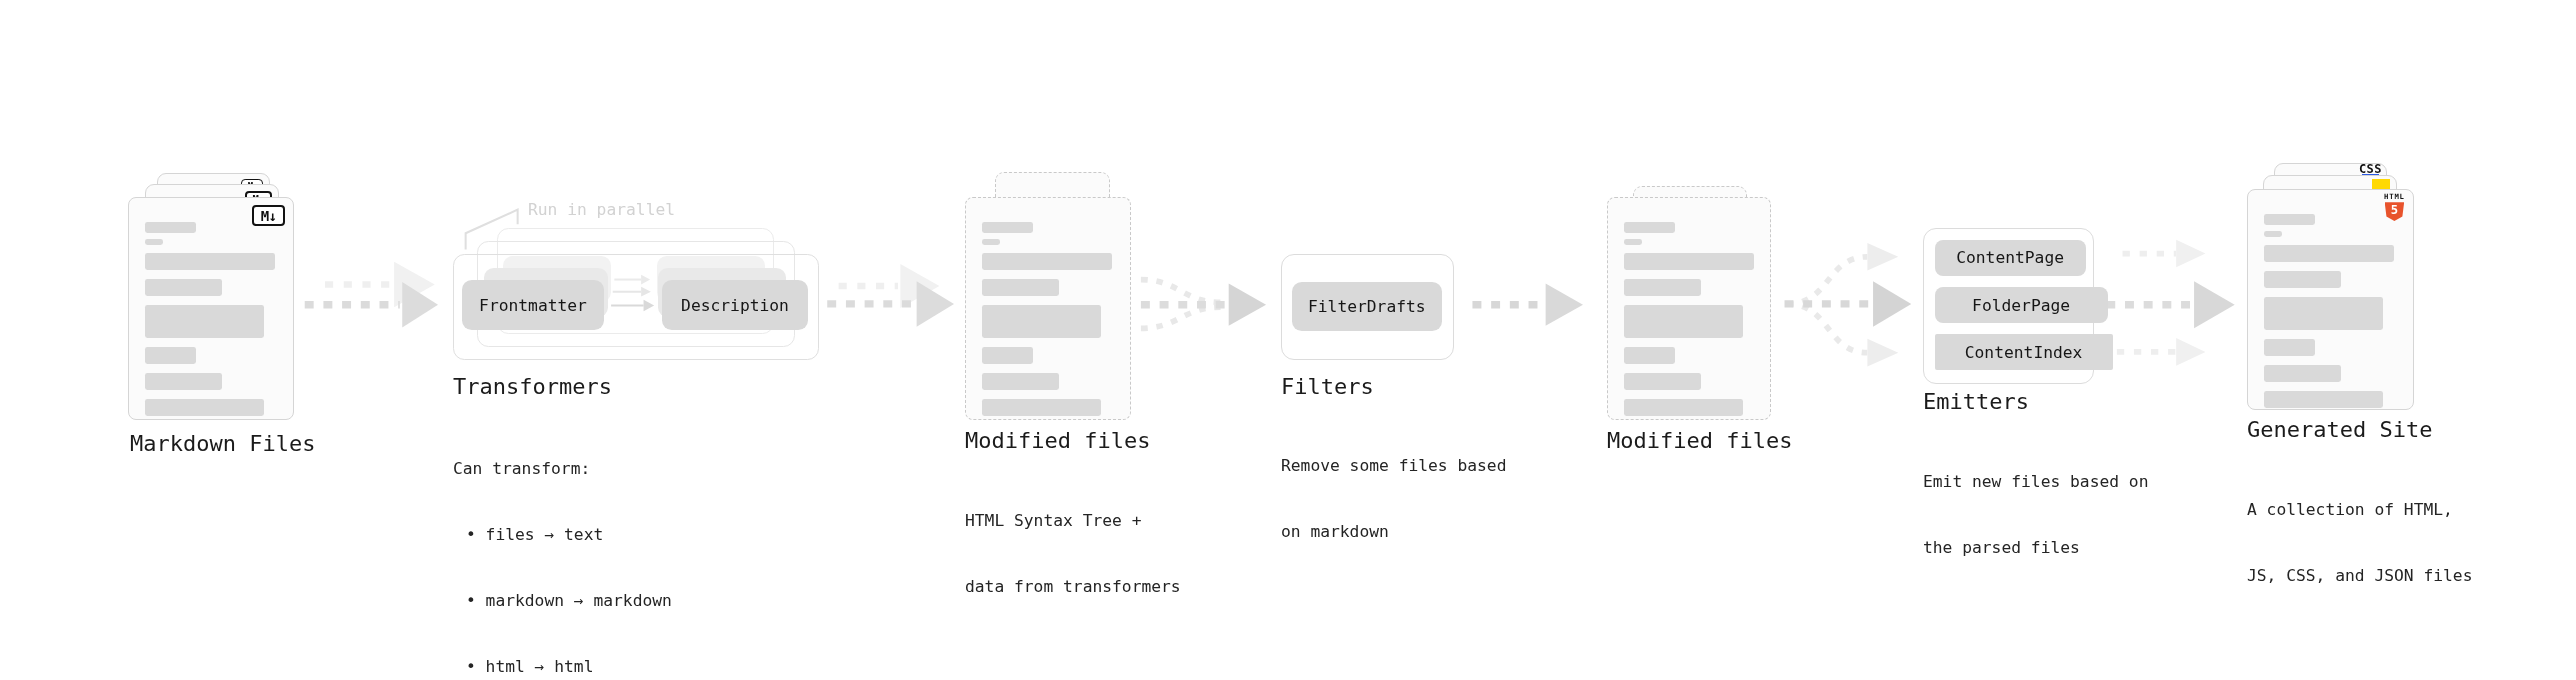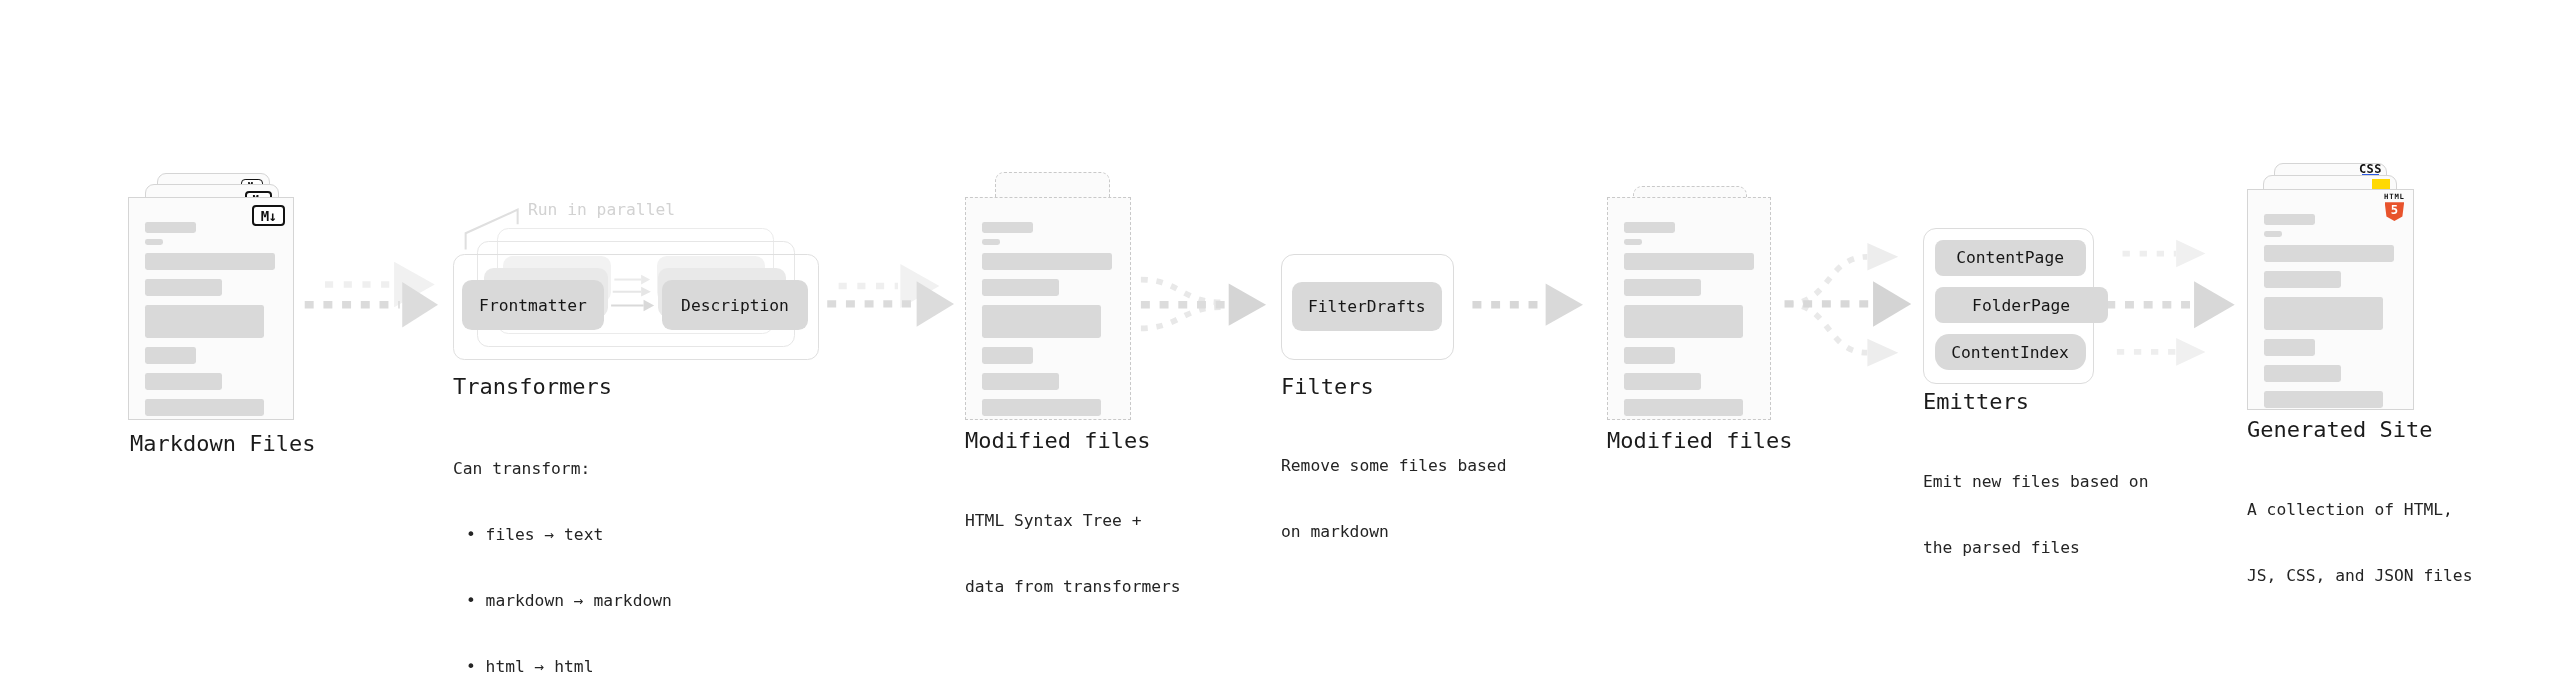--- a/index.html
+++ b/index.html
@@ -1,21 +1,21 @@
 <!DOCTYPE html>
 <html style="font-size:13px"><head>
 <meta charset="utf-8">
 <style>
   * { margin:0; padding:0; box-sizing:border-box; }
   html,body { background:#ffffff; }
   body { width:2576px; height:681px; position:relative; overflow:hidden;
          font-family:"DejaVu Sans Mono","Liberation Mono",monospace; }
 
   
-  .doc { position:absolute; background:#fbfbfb; border:1.6px solid #d5d5d5; border-radius:0; }
+  .doc { position:absolute; background:#fbfbfb; border:1.6px solid #d5d5d5; border-radius:8px; }
   .doc.small { border-radius:9px; }
   .doc.dashed { border:1.6px dashed #c9c9c9; background:#fbfbfb; }
 
   
   .bars { position:absolute; left:0; top:0; right:0; bottom:0; }
   .bar  { position:absolute; background:#d9d9d9; border-radius:2.4px; }
 
   
   .mdi { position:absolute; display:flex; align-items:center; justify-content:center;
          background:#ffffff; border:2.4px solid #121212; border-radius:4.1px;
@@ -208,21 +208,21 @@
         <div class="bar" style="left: 16.3px; top: 175px; width: 77px; height: 17px;"></div>
         <div class="bar" style="left: 16.3px; top: 201px; width: 119px; height: 17px;"></div>
       </div>
   </div>
 </div>
 <div class="stage-label" style="left:1607px;top:429px">Modified files</div>
 
 <div class="panel" style="left:1923px;top:228px;width:171px;height:156px">
   <div class="gbtn" style="left:10.6px;top:10.6px;width:151px;height:36px;border-radius:8.1px">ContentPage</div>
   <div class="gbtn" style="left:10.6px;top:58px;width:173px;height:36px;border-radius:8.1px">FolderPage</div>
-  <div class="gbtn" style="left:10.6px;top:105px;width:151px;height:36px;border-radius:14px">ContentIndex</div>
+  <div class="gbtn" style="left:10.6px;top:105px;width:178px;height:36px;border-radius:2px">ContentIndex</div>
 </div>
 <div class="stage-label" style="left:1923px;top:390px">Emitters</div>
 <div class="desc" style="left:1923px;top:427px">
   <div>Emit new files based on</div>
   <div>the parsed files</div>
 </div>
 
 <div>
   <div class="doc small" style="left:2274px;top:163px;width:113px;height:37px">
     <div class="css-icon" style="right:4.1px;top:2.4px;width:23px">

